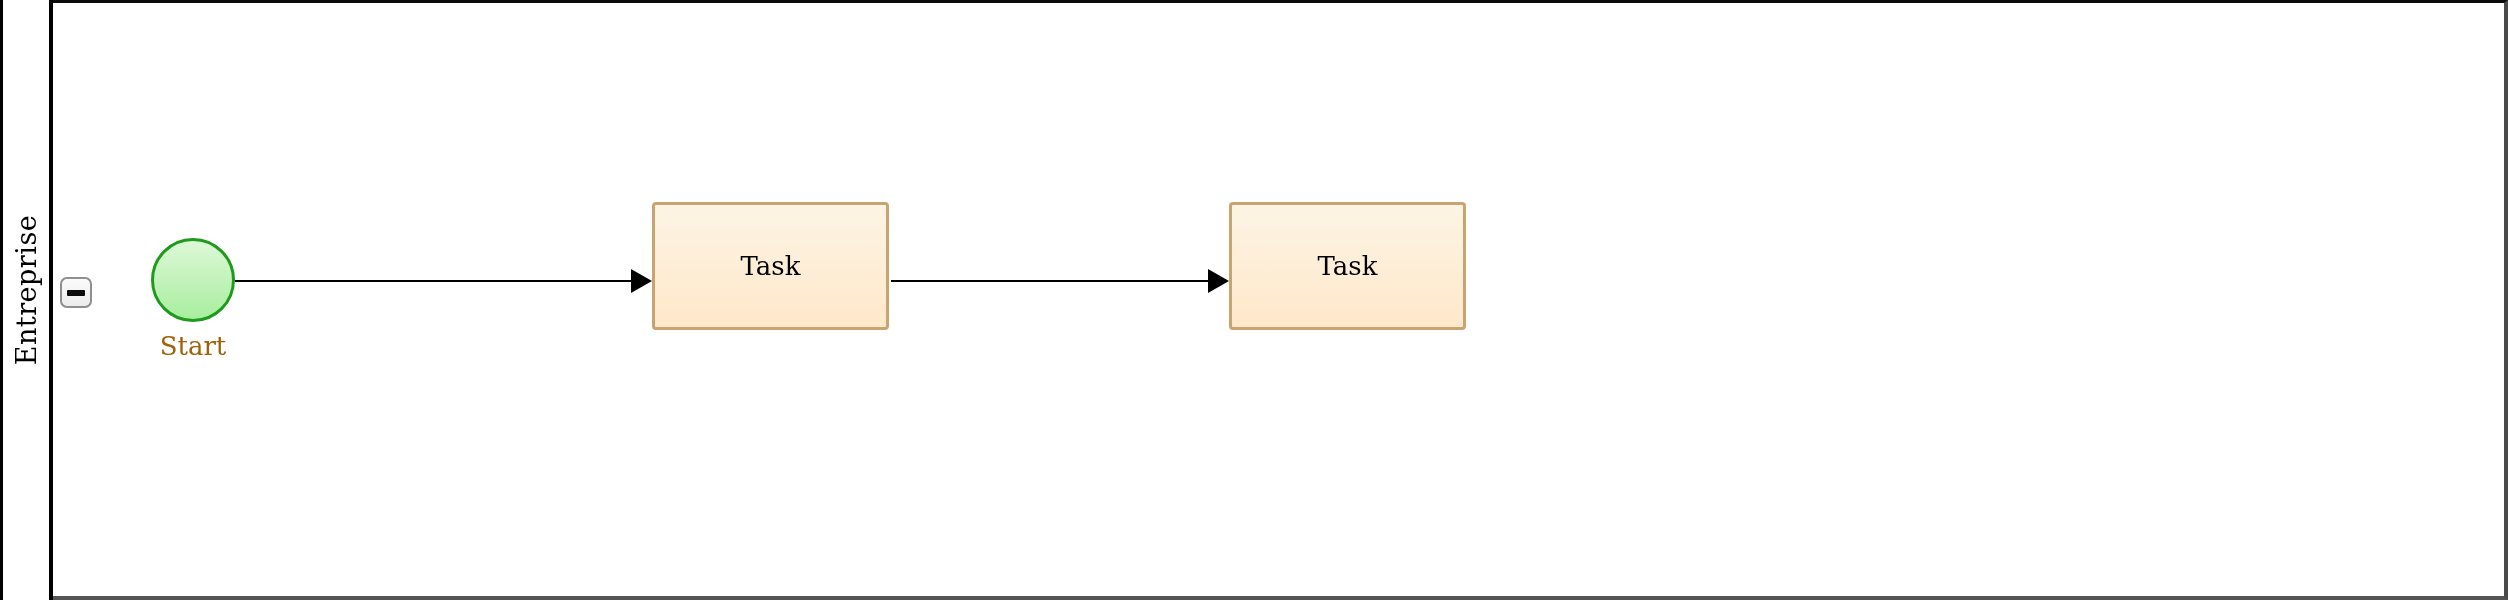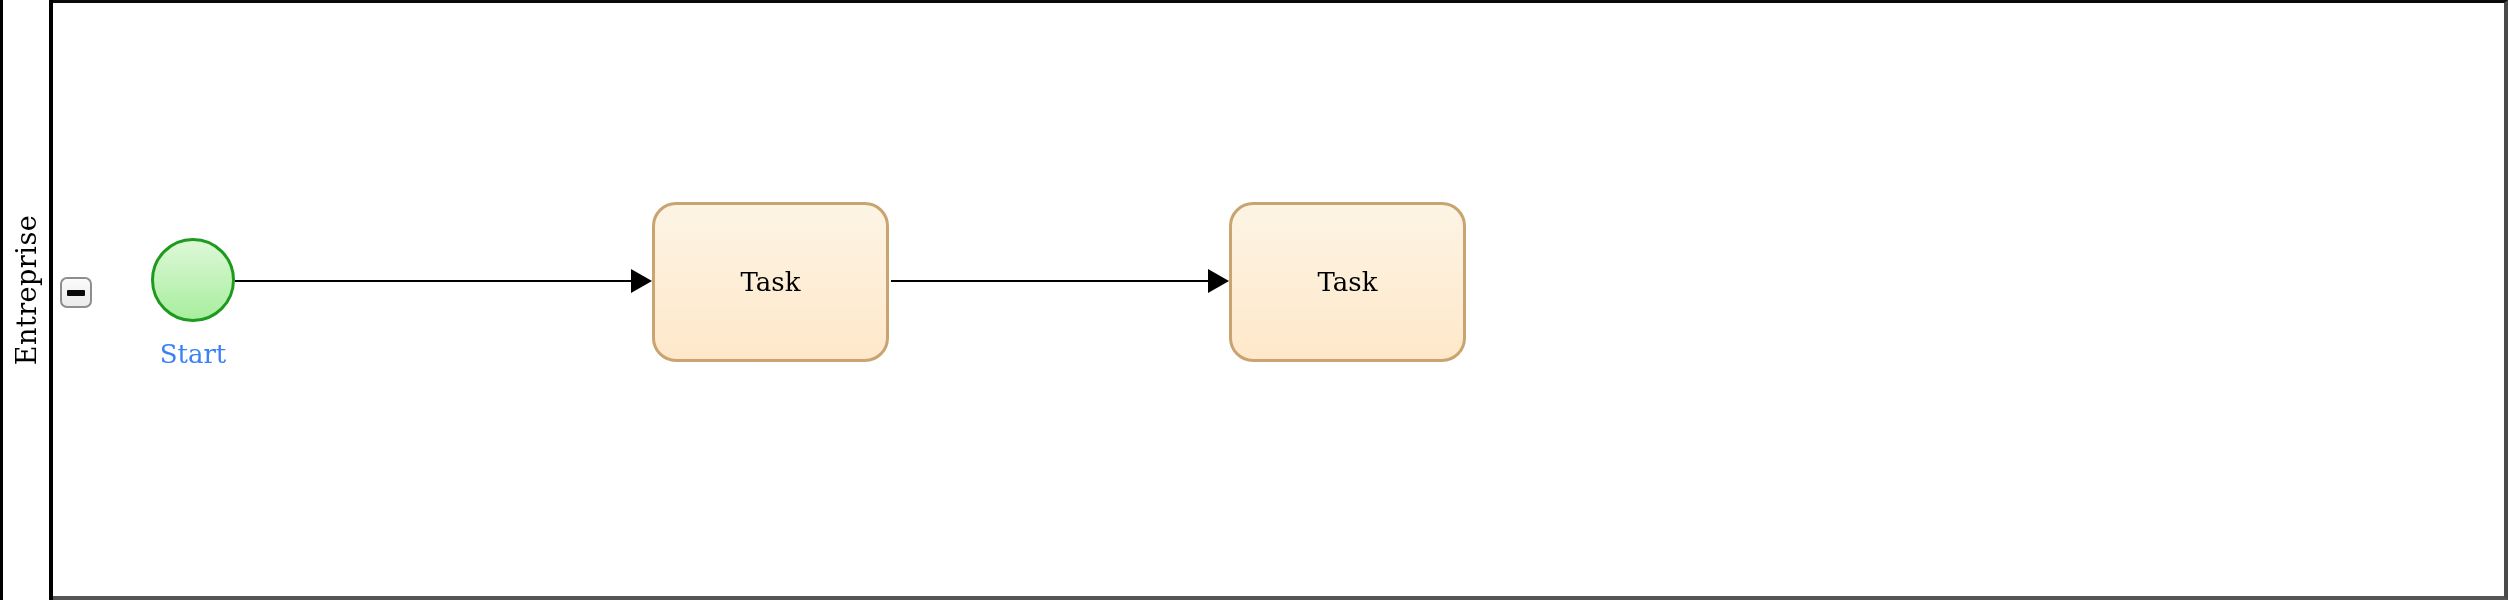--- a/index.html
+++ b/index.html
@@ -62,29 +62,29 @@
     position: absolute; left: 151px; top: 238px;
     width: 84px; height: 84px;
     box-sizing: border-box;
     border: 3px solid #1e9b1e;
     border-radius: 50%;
     background: linear-gradient(#ddf8d7, #a8ee9e);
   }
   .start-label {
     position: absolute; left: 113px; top: 331px;
     width: 160px; text-align: center;
-    font-size: 26px; color: #3b82f6; margin-top: 8px;
+    font-size: 26px; color: #a16207;
   }
   
   .task {
     position: absolute; top: 202px;
-    width: 237px; height: 160px;
+    width: 237px; height: 128px;
     box-sizing: border-box;
     border: 3px solid #c9a470;
-    border-radius: 24px;
+    border-radius: 4px;
     background: linear-gradient(#fcf4e4, #ffe8ca);
     display: flex; align-items: center; justify-content: center;
     font-size: 26px; color: #000000;
   }
   .task-1 { left: 652px; }
   .task-2 { left: 1229px; }
   
   .edge-line {
     position: absolute; top: 280px; height: 2px;
     background: #000000;

